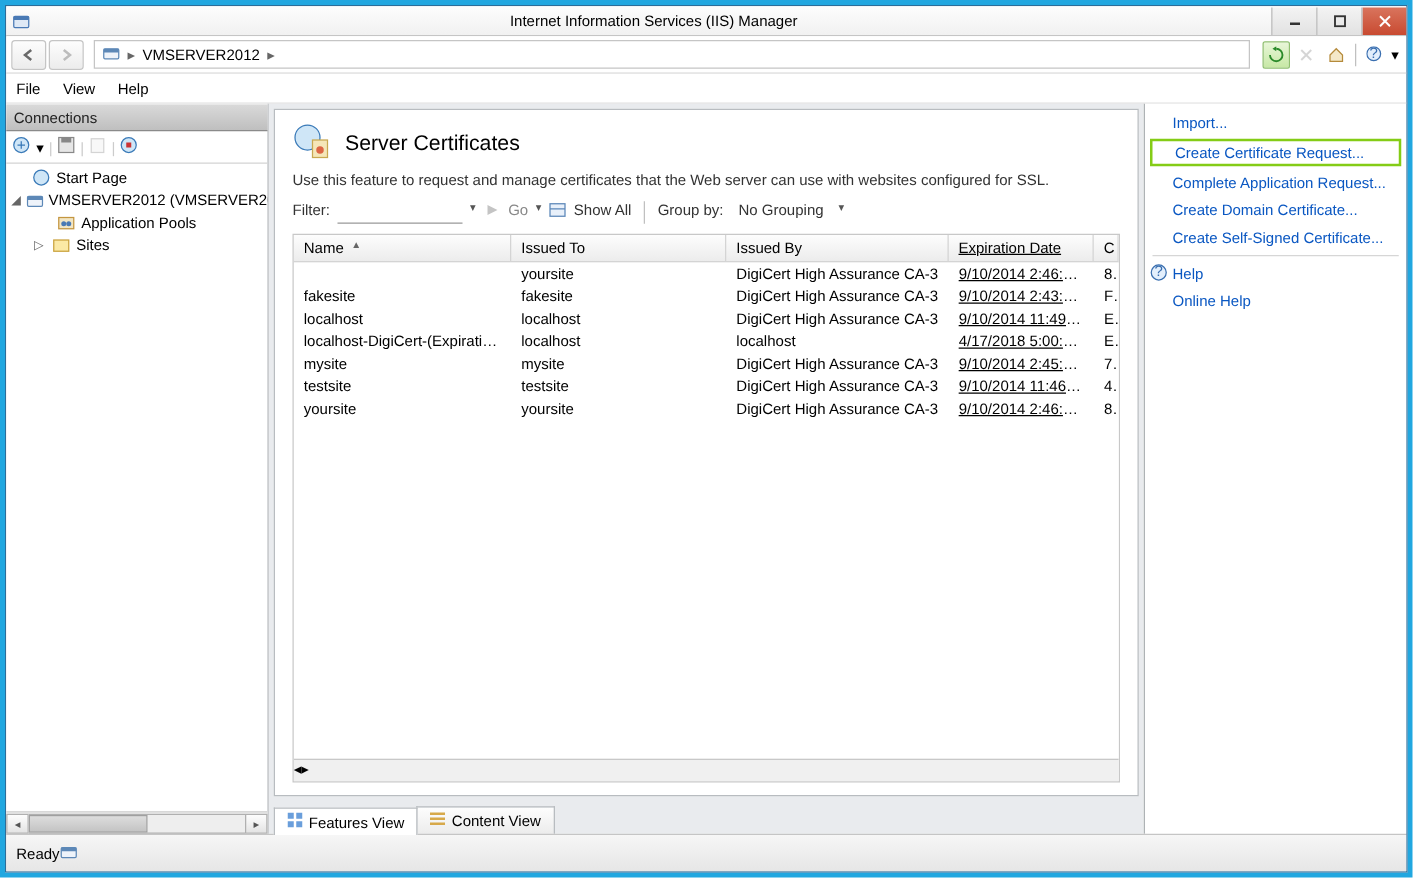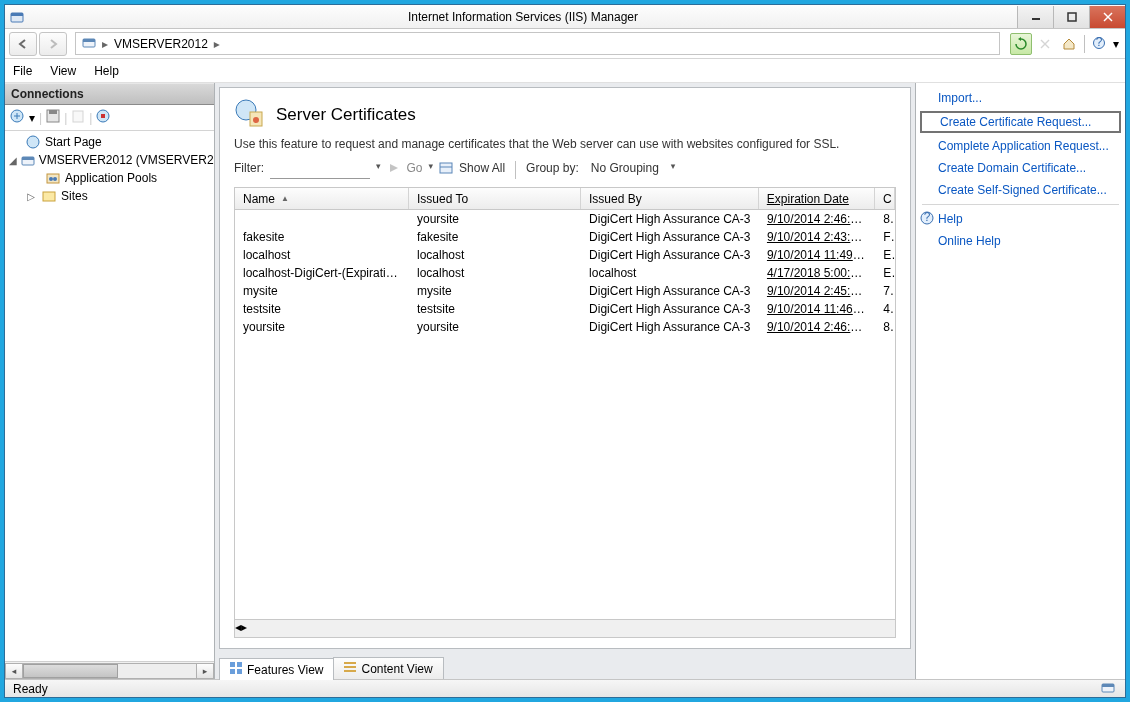--- a/index.html
+++ b/index.html
@@ -23,21 +23,21 @@
     .rightnav { display:flex; align-items:center; gap:2px; padding:0 6px; }
     .iconbtn { width:22px; height:22px; display:flex; align-items:center; justify-content:center; border:1px solid transparent; border-radius:2px; }
     .iconbtn.active { border-color:#8fbf6f; background:linear-gradient(#e8f6d8,#c7e8a5); }
     .iconbtn.disabled { opacity:.4; }
 
     .menubar { height: 24px; display: flex; align-items: center; padding: 0 8px; gap: 18px; border-bottom: 1px solid #e0e0e0; background:#fff;}
     .menubar span { color:#000; }
 
     .body { flex:1; display:flex; min-height:0; }
 
-    .panel-hdr { height:22px; background:linear-gradient(#d9d9d9,#bfbfbf); border-top:1px solid #e8e8e8; border-bottom:1px solid #8a8a8a; display:flex; align-items:center; padding:0 6px; font-weight:bold; color:#222;}
+    .panel-hdr { height:22px; background:linear-gradient(#d9d9d9,#bfbfbf); border-top:1px solid #e8e8e8; border-bottom:1px solid #8a8a8a; display:flex; align-items:center; padding:0 6px; font-weight:normal; color:#222;}
 
     .conn { width: 210px; border-right: 1px solid #aeb2b5; display:flex; flex-direction:column; background:#fff;}
     .conn-toolbar { height:26px; border-bottom:1px solid #d4d4d4; display:flex; align-items:center; padding:0 4px; gap:4px;}
     .tree { flex:1; overflow:hidden; padding:2px 0 0 2px; }
     .tree-item { display:flex; align-items:center; height:18px; gap:4px; padding-left:4px; white-space:nowrap;}
     .tree-item .exp { width:12px; color:#666; text-align:center; font-size:10px;}
     .tree-item .ticon { width:16px; height:16px; display:flex; align-items:center; justify-content:center;}
     .tree-ind1 { padding-left: 2px;}
     .tree-ind2 { padding-left: 18px;}
     .tree-ind3 { padding-left: 38px;}
@@ -50,38 +50,38 @@
     .main-inner { flex:1; margin:4px; border:1px solid #b8bcc0; background:#fff; display:flex; flex-direction:column; min-height:0;}
     .main-head { padding:10px 14px 6px; display:flex; align-items:center; gap:12px;}
     .main-head h1 { font-size:17px; font-weight:normal; color:#000;}
     .main-desc { padding:0 14px 10px; color:#333;}
     .filterbar { height:26px; display:flex; padding:0 14px; gap:6px; color:#333;}
     .filterbar .field { width:100px; height:18px; border-bottom:1px solid #999;}
     .filterbar .ddarrow{ font-size:9px; color:#555;}
     .filterbar .sep2 { width:1px; height:18px; background:#c0c0c0; margin:0 4px;}
     .grid { flex:1; margin:0 14px; border:1px solid #c8c8c8; display:flex; flex-direction:column; min-height:0; overflow:hidden;}
     .grid-hdr { height:22px; display:flex; background:linear-gradient(#fdfdfd,#ececec); border-bottom:1px solid #c8c8c8;}
-    .grid-hdr .col { border-right:1px solid #d4d4d4; padding:3px 8px; display:flex; align-items:center; gap:6px;}
+    .grid-hdr .col { border-right:1px solid #d4d4d4; padding:3px 8px; display:flex; align-items:flex-start; gap:6px;}
     .grid-body { flex:1; overflow:hidden; background:#fff;}
     .grid-row { display:flex; height:18px; align-items:center;}
     .grid-row .cell { padding:0 8px; white-space:nowrap; overflow:hidden; text-overflow:ellipsis;}
     .c-name{width:180px;} .c-to{width:178px;} .c-by{width:184px;} .c-exp{width:120px;text-decoration:underline;} .c-hash{width:20px;}
     .grid-scroll { height:18px; display:flex; background:#f0f0f0; border-top:1px solid #c8c8c8;}
     .tabs { height:26px; display:flex; align-items:flex-end; padding:0 4px; gap:0;}
     .tab { height:22px; border:1px solid #b8bcc0; border-bottom:none; padding:3px 10px; display:flex; align-items:center; gap:5px; background:linear-gradient(#fdfdfd,#ececec); margin-right:-1px;}
     .tab.active { background:#fff; position:relative; top:1px;}
 
     .actions { width:210px; border-left:1px solid #aeb2b5; display:flex; flex-direction:column; background:#fff;}
     .actions-body { padding:4px 0;}
     .act { padding:4px 8px 4px 22px; color:#0a57c2; position:relative; cursor:pointer; }
-    .act.highlight { border:2px solid #737373; margin:2px 4px; padding:2px 6px 2px 18px;}
+    .act.highlight { border:2px solid #84cc16; margin:2px 4px; padding:2px 6px 2px 18px;}
     .act .acticon { position:absolute; left:4px; top:3px; width:14px; height:14px;}
     .actdiv { height:1px; background:#d6d6d6; margin:3px 6px;}
 
-    .status { height:18px; border-top:1px solid #c5c5c5; background:linear-gradient(#f6f6f6,#e6e6e6); display:flex; align-items:center; padding:0 8px; justify-content:space-between;}
+    .status { height:30px; border-top:1px solid #c5c5c5; background:linear-gradient(#f6f6f6,#e6e6e6); display:flex; align-items:center; padding:0 8px; }
 
     .sort-ind{ font-size:8px; color:#666;}
   </style>
 </head>
 <body>
 
 <div class="window">
 
   <div class="titlebar">
     <div class="sysicon">

